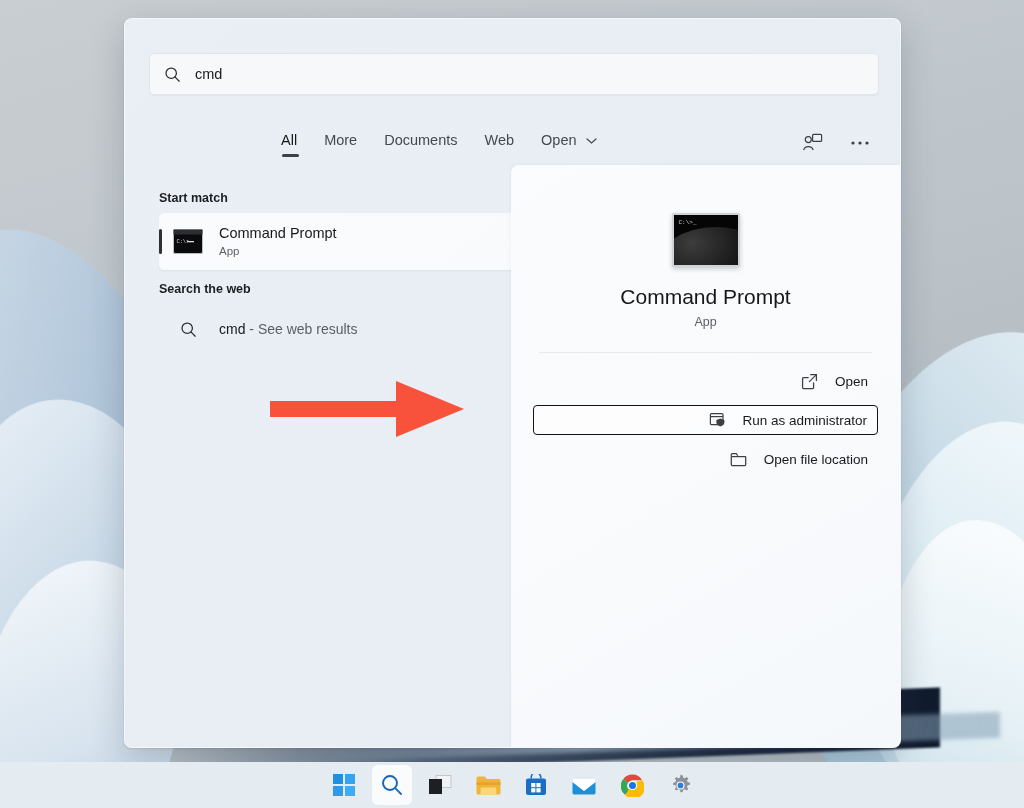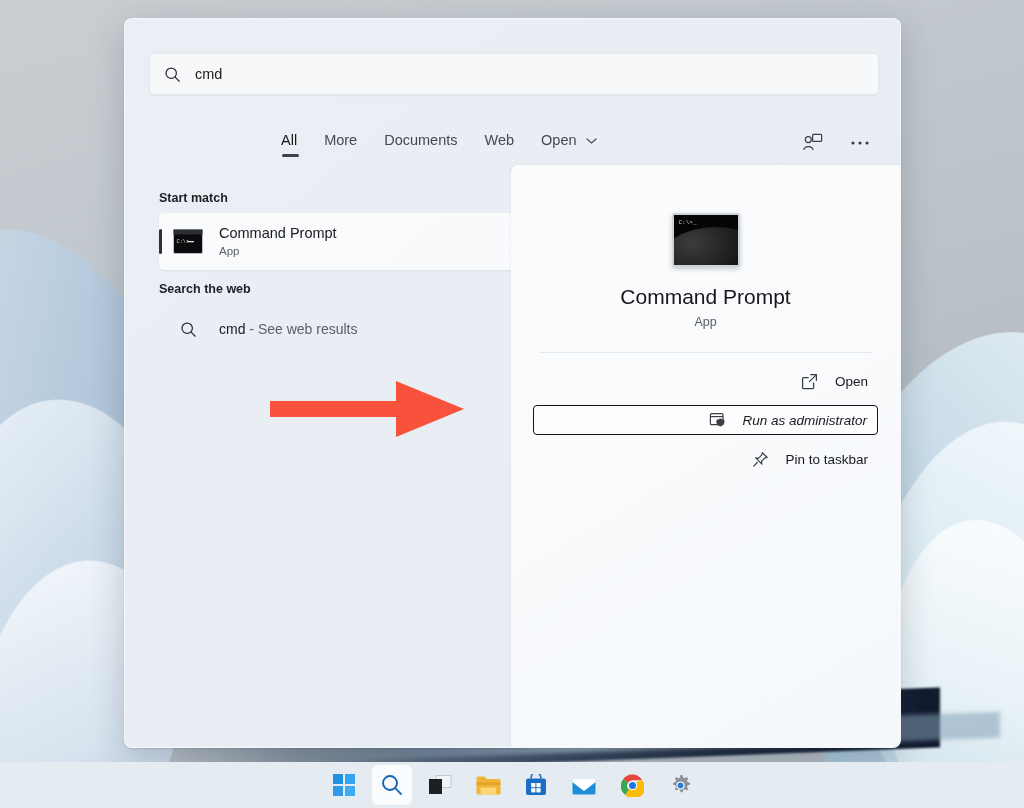--- a/index.html
+++ b/index.html
@@ -278,21 +278,20 @@
     border-radius: 4px;
     padding: 0 10px;
     margin-bottom: 0;
     justify-content: flex-end;
   }
   .action + .action { margin-top: 0; }
   .action.focused {
     border: 1.6px solid #121417;
     border-radius: 4px;
     background: rgba(255,255,255,0.6);
-    font-style: italic;
   }
   .act-icon {
     width: 30px;
     display: flex; align-items: center; justify-content: center;
     margin-right: 10px;
     color: #3c4045;
   }
   .act-label { font-size: 13.5px; color: #17191c; }
 
   
@@ -442,31 +441,32 @@
           <span class="act-icon">
             <svg width="17" height="16" viewBox="0 0 17 16" fill="none">
               <rect x="1.4" y="1.6" width="12.6" height="11" rx="1.2" stroke="#3c4045" stroke-width="1.2" fill="none"></rect>
               <line x1="1.4" y1="4.6" x2="14" y2="4.6" stroke="#3c4045" stroke-width="1.2"></line>
               <path d="M11.4 6.6 L15.4 7.9 v2.6 c0 2 -1.9 3.3 -4 4 -2.1 -0.7 -4 -2 -4 -4 V7.9 Z" fill="#3c4045"></path>
             </svg>
           </span>
           <span class="act-label">Run as administrator</span>
         </div>
 
-
-
         <div class="action" style="margin-top:8px">
           <span class="act-icon">
-            <svg width="17" height="17" viewBox="0 0 17 17" fill="none">
-              <path d="M10.3 1.6 L15.2 6.5 L12.6 7.2 L9.4 10.4 L9.9 13.1 L3.7 6.9 L6.4 7.4 L9.6 4.2 Z" stroke="#3c4045" stroke-width="1.2" fill="none" stroke-linejoin="round"></path>
-              <line x1="5.2" y1="11.5" x2="1.7" y2="15.1" stroke="#3c4045" stroke-width="1.2" stroke-linecap="round"></line>
+            <svg width="18" height="15" viewBox="0 0 18 15" fill="none">
+              <path d="M1.3 4.6 V12.6 a1 1 0 0 0 1 1 H14.7 a1 1 0 0 0 1 -1 V4.6" stroke="#3c4045" stroke-width="1.25" fill="none" stroke-linejoin="round"></path>
+              <path d="M1.3 4.6 V2.6 a1 1 0 0 1 1 -1 H6.2 l1.6 2 H7.8" stroke="#3c4045" stroke-width="1.25" fill="none" stroke-linejoin="round"></path>
+              <line x1="1.3" y1="4.6" x2="15.7" y2="4.6" stroke="#3c4045" stroke-width="1.25"></line>
             </svg>
           </span>
-          <span class="act-label">Pin to taskbar</span>
-        </div>
+          <span class="act-label">Open file location</span>
+        </div>
+
+
 
       </div>
     </div>
   </div>
 
   <div class="arrow">
     <svg width="196" height="62" viewBox="0 0 196 62">
       <path d="M0 23 H126 V3 L194 31 L126 59 V39 H0 Z" fill="#f8523c"></path>
     </svg>
   </div>

